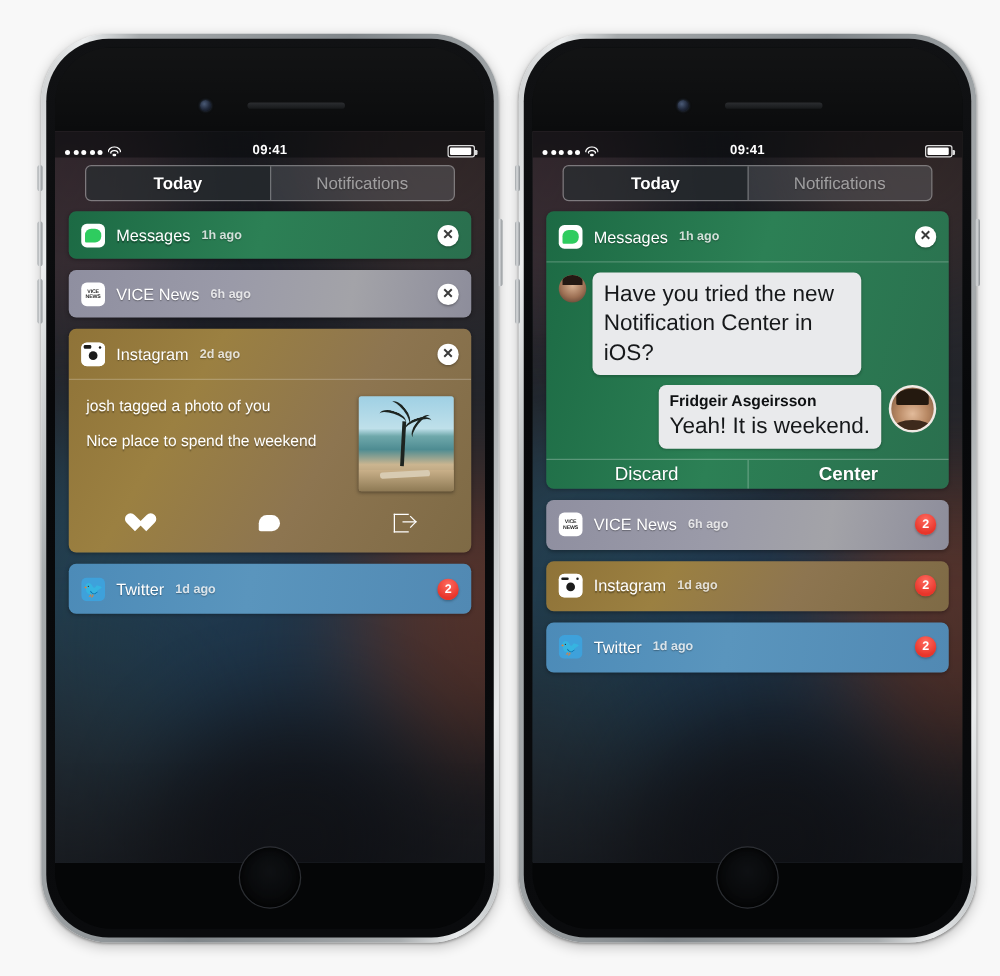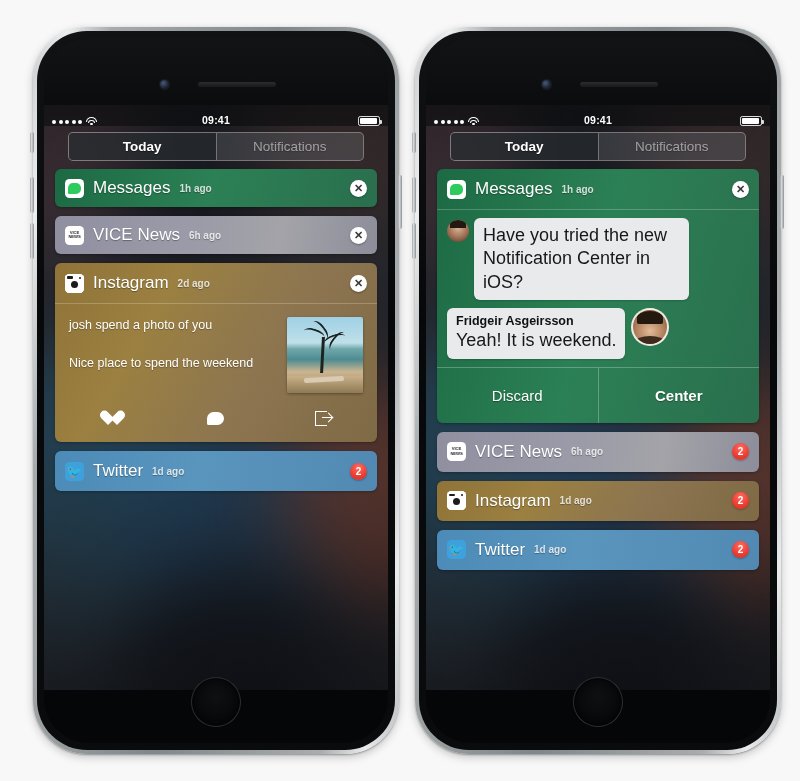--- a/index.html
+++ b/index.html
@@ -133,21 +133,21 @@
   .card { border-radius: 6px; margin-bottom: 9px; overflow: hidden; box-shadow: 0 1px 3px rgba(0,0,0,.28); }
   .card.messages  { background: linear-gradient(105deg,#1d6b45 0%,#2b7f55 45%,#24electric 45%,#2f7a58 100%); background: linear-gradient(105deg,#1c6a44,#2c8055 48%,#2a6f4e 100%); }
   .card.vice      { background: linear-gradient(100deg,#8f8fa0 0%,#9a9aa8 40%,#a3a3a8 70%,#8d8d9b 100%); }
   .card.instagram { background: linear-gradient(120deg,#8f7338 0%,#9b8041 30%,#8d7550 62%,#7e6a45 100%); }
   .card.twitter   { background: linear-gradient(100deg,#4c8bb8 0%,#5a95bd 45%,#5189b3 100%); }
 
   .row { height: 38px; display: flex; align-items: center; padding: 0 10px; position: relative; }
   .row.tall { height: 40px; }
   .app-icon { width: 19px; height: 19px; border-radius: 4.5px; background: #fff; flex: none;
               display: flex; align-items: center; justify-content: center; overflow: hidden; }
-  .app-name { color: #fff; font-size: 17px; margin-left: 9px; text-shadow: 0 1px 1px rgba(0,0,0,.35); }
+  .app-name { color: #fff; font-size: 13px; margin-left: 9px; text-shadow: 0 1px 1px rgba(0,0,0,.35); }
   .app-time { color: rgba(255,255,255,0.80); font-size: 10px; font-weight: bold; margin-left: 9px; text-shadow: 0 1px 1px rgba(0,0,0,.3); }
   .spacer { flex: 1; }
   .close-btn {
     width: 17px; height: 17px; border-radius: 50%; background: #fff; flex: none;
     display: flex; align-items: center; justify-content: center;
     color: #3a3a3a; font-size: 11px; line-height: 1; font-weight: bold;
     box-shadow: 0 1px 2px rgba(0,0,0,.3);
   }
   .badge {
     width: 17px; height: 17px; border-radius: 50%; flex: none;
@@ -173,21 +173,21 @@
   
   .ic-tw { width: 19px; height: 19px; background: #3ea1db; display: flex; align-items: center; justify-content: center; }
   .ic-tw span { color: #fff; font-size: 13px; line-height: 1; }
 
   .card-divider { height: 1px; background: rgba(255,255,255,0.22); }
 
   
   .ig-body { display: flex; padding: 13px 14px 0; }
   .ig-text { flex: 1; padding-right: 10px; }
   .ig-text p { color: #fff; font-size: 12.5px; line-height: 1.32; text-shadow: 0 1px 1px rgba(0,0,0,.3); }
-  .ig-text p + p { margin-top: 21px; }
+  .ig-text p + p { margin-top: 11px; }
   .ig-photo {
     width: 76px; height: 76px; flex: none; border-radius: 2px; overflow: hidden;
     position: relative; box-shadow: 0 1px 3px rgba(0,0,0,.35);
     background: linear-gradient(180deg,#9fd0e4 0%,#bfe0ea 34%,#6fa8ab 42%,#4e8c92 56%,#cbb590 72%,#9c855f 100%);
   }
   .ig-photo .palm-trunk { position: absolute; left: 45%; top: 26%; width: 3px; height: 48%;
                           background: #1d2420; transform: rotate(3deg); }
   .ig-photo .frond { position: absolute; left: 46%; top: 24%; width: 22px; height: 11px;
                      border-top: 2.5px solid #1d2420; border-radius: 50% 50% 0 0; }
   .ig-photo .f1 { transform: rotate(18deg) translate(-20px,0); }
@@ -211,38 +211,38 @@
   .share-icon { width: 17px; height: 15px; position: relative; }
   .share-icon .bx { position: absolute; left: 0; top: 0; width: 12px; height: 15px;
                     border: 1.6px solid #fff; border-right: 0; }
   .share-icon .ar { position: absolute; right: 0; top: 6px; width: 10px; height: 1.8px; background: #fff; }
   .share-icon .ar::after { content:''; position: absolute; right: 0; top: -2.6px; width: 6px; height: 6px;
                            border-top: 1.8px solid #fff; border-right: 1.8px solid #fff; transform: rotate(45deg); }
 
   
   .msg-thread { padding: 8px 10px 0; }
   .thread-line { display: flex; align-items: flex-start; margin-bottom: 8px; }
-  .thread-line.right { }
+  .thread-line.right { justify-content: flex-end; }
   .av-sm { width: 22px; height: 22px; border-radius: 50%; flex: none; margin-right: 5px; margin-top: 2px;
            background: radial-gradient(circle at 50% 38%, #d9b293 0%, #9c6f53 55%, #4a3327 100%);
            overflow: hidden; position: relative; }
   .av-sm .hair { position: absolute; left: 3px; right: 3px; top: 0; height: 8px; background: #241812; border-radius: 50% 50% 0 0; }
   .av-lg { width: 38px; height: 38px; border-radius: 50%; flex: none; margin-left: 6px;
            background: radial-gradient(circle at 50% 62%, #e2bb9b 0%, #b78762 45%, #6b4a35 100%);
            border: 2px solid rgba(255,255,255,0.85); overflow: hidden; position: relative; }
   .av-lg .hair { position: absolute; left: 4px; right: 4px; top: 1px; height: 13px; background: #24190f; border-radius: 50% 50% 10% 10%; }
   .av-lg .body { position: absolute; left: 2px; right: 2px; bottom: -4px; height: 12px; background: #3e2a1c; border-radius: 50% 50% 0 0; }
   .bubble {
     background: #e9eaec; border-radius: 6px; padding: 6px 9px; max-width: 215px;
     box-shadow: 0 1px 2px rgba(0,0,0,.18);
   }
   .bubble p { color: #16181a; font-size: 18px; line-height: 1.3; }
   .bubble .sender { font-weight: bold; font-size: 12.5px; color: #0f1113; margin-bottom: 1px; }
 
-  .msg-actions { display: flex; height: 56px; border-top: 1px solid rgba(255,255,255,0.26); margin-top: 5px; }
+  .msg-actions { display: flex; height: 24px; border-top: 1px solid rgba(255,255,255,0.26); margin-top: 5px; }
   .msg-act { flex: 1; display: flex; align-items: center; justify-content: center;
              color: #fff; font-size: 15px; text-shadow: 0 1px 1px rgba(0,0,0,.35); }
   .msg-act.reply { font-weight: bold; }
   .msg-act-div { width: 1px; background: rgba(255,255,255,0.26); }
 
   
   .grabber { position: absolute; left: 50%; margin-left: -14px; bottom: 3px; width: 28px; height: 9px; }
   .grabber::before, .grabber::after {
     content: ''; position: absolute; bottom: 0; width: 17px; height: 5.5px; background: #fff;
   }
@@ -351,21 +351,21 @@
                     </div>
                 </div>
                 <div class="app-name">Instagram</div>
                 <div class="app-time">2d ago</div>
                 <div class="spacer"></div>
                 <div class="close-btn">✕</div>
               </div>
               <div class="card-divider"></div>
               <div class="ig-body">
                 <div class="ig-text">
-                  <p>josh spend a photo of you</p>
+                  <p>josh tagged a photo of you</p>
                   <p>Nice place to spend the weekend</p>
                 </div>
                 <div class="ig-photo">
                   <div class="sand"></div>
                     <div class="log"></div>
                   <div class="palm-trunk"></div>
                   <div class="frond f1"></div>
                     <div class="frond f2"></div>
                   <div class="frond f3"></div>
                     <div class="frond f4"></div>

